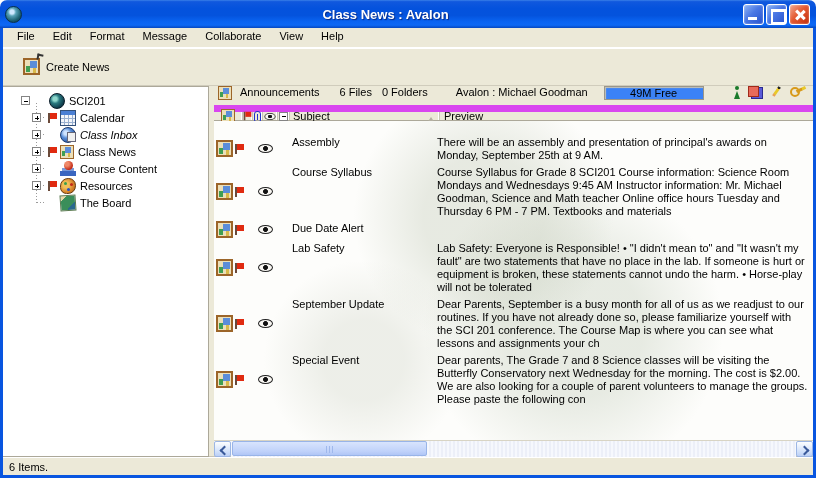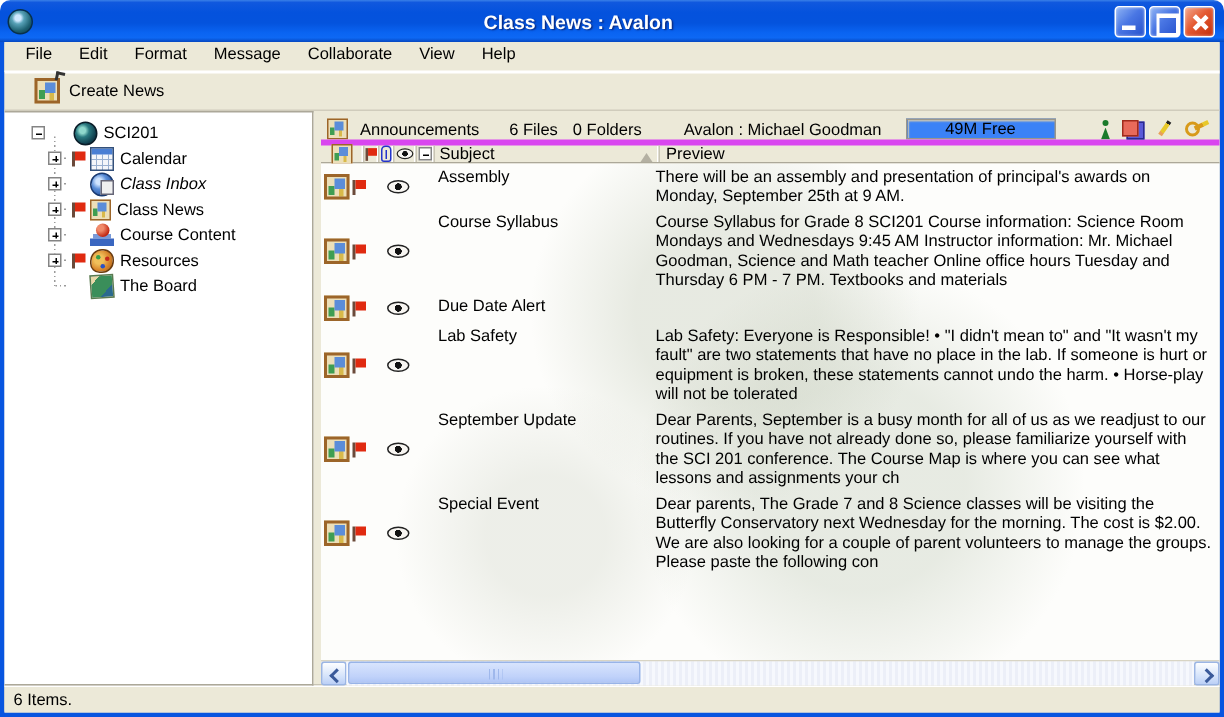--- a/index.html
+++ b/index.html
@@ -28,21 +28,21 @@
   .wbtn-close::before,.wbtn-close::after { content:""; position:absolute; left:9px; top:4px; width:2.5px; height:12px; background:#fff; }
   .wbtn-close::before { transform:rotate(45deg); } .wbtn-close::after { transform:rotate(-45deg); }
 
   
   .frame { height:450px; border-left:3px solid #0855e0; border-right:3px solid #0855e0; border-bottom:3px solid #0855e0;
     background:#ece9d8; display:flex; flex-direction:column; }
 
   .menubar { height:20px; display:flex; align-items:flex-start; padding-left:5px; background:#ece9d8; border-bottom:1px solid #fff; box-shadow:0 1px 0 #d8d4c4; }
   .menu-item { padding:2px 9px; cursor:default; }
 
-  .toolbar { height:26px; display:flex; align-items:center; padding-left:14px; background:#ece9d8;
+  .toolbar { height:38px; display:flex; align-items:center; padding-left:14px; background:#ece9d8;
     border-bottom:1px solid #d0ccbc; box-shadow:inset 0 1px 0 #fff; }
   .tool-btn { display:flex; align-items:center; gap:6px; padding:2px 6px; }
   .createnews-icon { position:relative; }
   .createnews-icon .cursor-mark { position:absolute; top:-6px; right:-5px; width:6px; height:6px;
     border-left:2px solid #333; border-top:2px solid #333; transform:rotate(12deg); }
 
   
   .ic-board { width:17px; height:17px; border:2px solid #9c6529; background-color:#ecdfb8;
     background-image:linear-gradient(#5b8dd9,#5b8dd9),linear-gradient(#3f9e52,#3f9e52),linear-gradient(#d8b94a,#d8b94a);
     background-size:7px 7px,4px 6px,3px 6px; background-position:5px 1px,1px 6px,8px 7px; background-repeat:no-repeat; flex:none; }
@@ -93,58 +93,58 @@
   .tic-palette::after { content:""; position:absolute; left:3px; top:3px; width:3px; height:3px; border-radius:50%; background:#3a9e4a;
     box-shadow:6px 1px 0 #c42a1a, 3px 6px 0 #2a52c4; }
   .tic-roster { border:1px solid #667; background:#fff;
     background-image:repeating-linear-gradient(180deg,transparent 0 3px,#99a 3px 4px); }
   .tic-roster::after { content:""; position:absolute; left:1px; top:2px; width:5px; height:5px; border-radius:50%; background:#4a72c8; box-shadow:0 6px 0 #8a4ac8; }
   .tic-board2 { background:linear-gradient(135deg,#e8d8a8 0 20%,#3a8e5a 20% 70%,#2a6a8e 70%); border:1px solid #5a7a50; transform:rotate(-4deg); }
 
   
   .right-panel { flex:1; display:flex; flex-direction:column; min-width:0; background:#ece9d8; }
 
-  .list-headerbar { height:19px; display:flex; align-items:flex-end; padding:0 6px 0 4px; gap:6px; }
+  .list-headerbar { height:19px; display:flex; align-items:flex-start; padding:0 6px 0 4px; gap:6px; }
   .lh-title { margin-left:2px; }
   .lh-counts { margin-left:14px; display:flex; gap:10px; }
   .lh-account { margin-left:22px; white-space:nowrap; }
   .free-box { margin-left:10px; width:100px; height:14px; background:#3b82f6; border:1px solid #9a968a;
     box-shadow:inset 1px 1px 1px #c8c4b4; display:flex; align-items:center; justify-content:center; font-size:11px; }
   .lh-icons { margin-left:auto; display:flex; align-items:center; gap:7px; }
   .person-icon { width:8px; height:13px; position:relative; }
   .person-icon::before { content:""; position:absolute; left:2px; top:0; width:4px; height:4px; border-radius:50%; background:#1a7a2a; }
   .person-icon::after { content:""; position:absolute; left:1px; top:5px; width:6px; height:8px; background:#1a7a2a; clip-path:polygon(50% 0,100% 100%,0 100%); }
   .squares-icon { width:15px; height:13px; position:relative; }
   .squares-icon::before { content:""; position:absolute; right:0; bottom:0; width:10px; height:10px; background:#5a5ad8; border:1px solid #2a2a90; }
   .squares-icon::after { content:""; position:absolute; left:0; top:0; width:9px; height:9px; background:#e86a5a; border:1px solid #a02a1a; }
   .pencil-icon { width:13px; height:13px; position:relative; }
   .pencil-icon::before { content:""; position:absolute; left:5px; top:0; width:3px; height:11px; background:linear-gradient(#222 0 2px,#e8c82a 2px 80%,#e8a05a 80%); transform:rotate(35deg); }
   .key-pencil-icon { width:17px; height:13px; position:relative; }
   .key-pencil-icon::before { content:""; position:absolute; left:0; bottom:2px; width:6px; height:6px; border:2px solid #d89a1a; border-radius:50%; }
   .key-pencil-icon::after { content:""; position:absolute; left:6px; top:2px; width:10px; height:3px; background:linear-gradient(90deg,#d89a1a 0 60%,#e8c82a 60%); transform:rotate(-25deg); }
 
-  .col-header { height:16px; display:flex; background:#ece9d8; border-top:4px solid #d946ef; border-bottom:1px solid #aca899; font-size:11px; }
+  .col-header { height:16px; display:flex; background:#ece9d8; border-top:7px solid #d946ef; border-bottom:1px solid #aca899; font-size:11px; }
   .col { display:flex; align-items:center; padding:0 2px; border-right:1px solid #c8c4b4; box-shadow:inset -1px 0 0 #fff; }
   .col-icon { width:29px; justify-content:center; }
   .col-flag { width:10px; justify-content:center; padding:0; }
   .col-clip { width:10px; justify-content:center; padding:0; }
   .col-eye { width:15px; justify-content:center; padding:0; }
   .col-minus { width:12px; justify-content:center; padding:0; }
   .col-subject { width:150px; padding-left:3px; position:relative; }
   .col-preview { flex:1; padding-left:4px; border-right:none; box-shadow:none; }
   .sort-arrow { position:absolute; right:4px; top:5px; width:0; height:0;
     border-left:4px solid transparent; border-right:4px solid transparent; border-bottom:6px solid #b4b0a2; }
   .clip-icon { width:7px; height:11px; border:1.5px solid #2233cc; border-radius:3px 3px 2px 2px; position:relative; }
   .clip-icon::after { content:""; position:absolute; left:1.5px; top:2px; width:1px; height:6px; background:#2233cc; }
   .eye-icon { width:15px; height:9px; border:1px solid #222; border-radius:50%;
     background:radial-gradient(circle at 50% 50%,#111 0 2.2px,#f8f6f2 2.4px); }
   .minibox { width:9px; height:9px; border:1px solid #848484; background:#fff; position:relative; }
   .minibox::before { content:""; position:absolute; left:1.5px; top:3.5px; width:4px; height:1px; background:#000; }
 
-  .list { flex:1; min-height:0; overflow:hidden; background-color:#fdfdfb; padding-top:2px; position:relative;
+  .list { flex:1; min-height:0; overflow:hidden; background-color:#fdfdfb; padding-top:14px; position:relative;
     background-image:radial-gradient(circle at 45% 30%,rgba(190,198,178,.35) 0 60px,transparent 130px),
                      radial-gradient(circle at 60% 65%,rgba(180,192,170,.3) 0 70px,transparent 150px),
                      radial-gradient(circle at 25% 75%,rgba(200,205,190,.3) 0 40px,transparent 100px); }
   .row { display:flex; margin-bottom:3px; }
   .cell-icon { width:41px; flex:none; display:flex; align-items:center; padding-left:2px; }
   .cell-eye { width:27px; flex:none; display:flex; align-items:center; justify-content:flex-start; padding-left:3px; }
   .cell-subject { width:153px; flex:none; padding:1px 4px 0 10px; line-height:13px; }
   .cell-preview { flex:1; padding:1px 5px 0 2px; line-height:13px; }
   .row .flag { margin-left:1px; }
 

